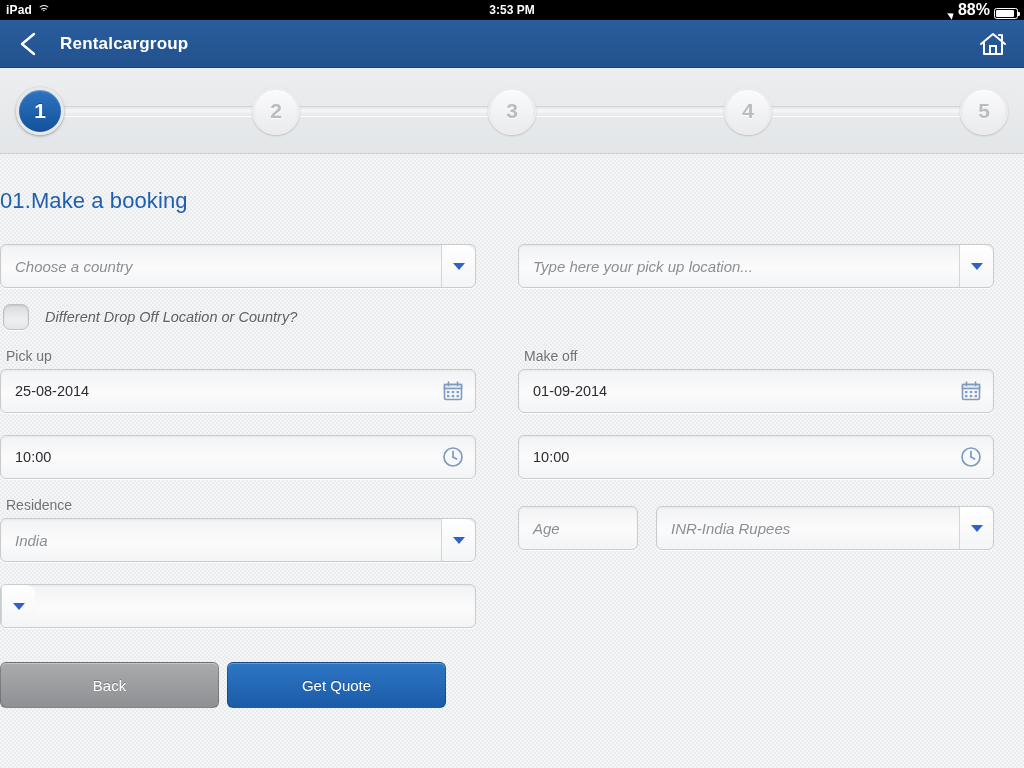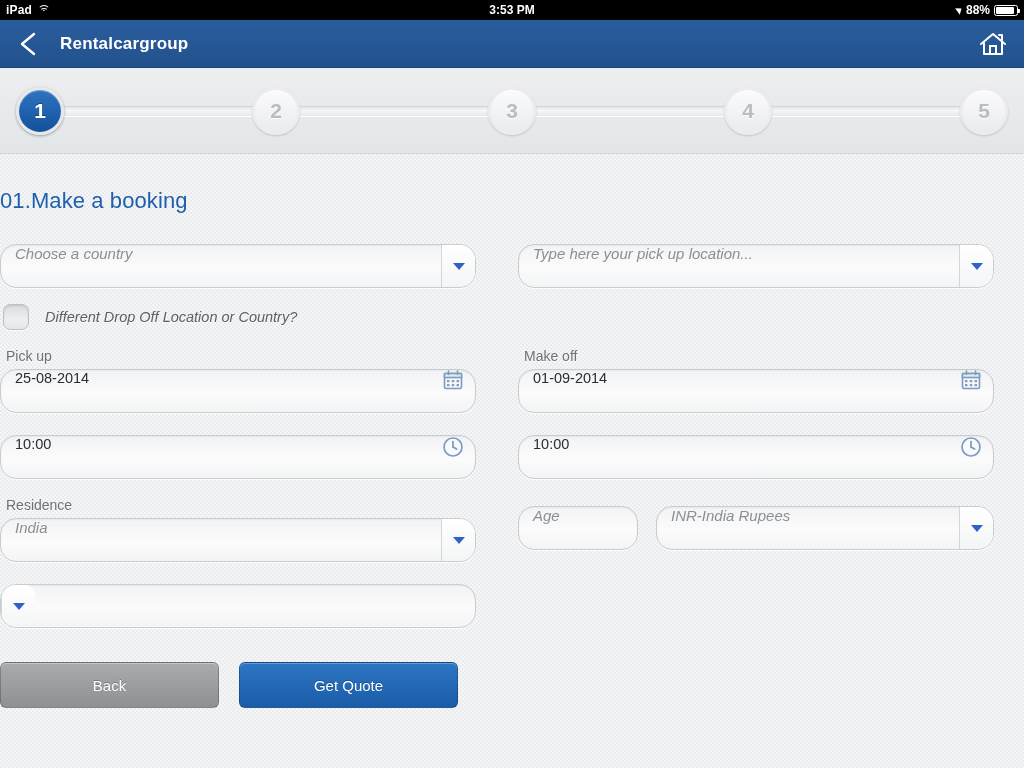--- a/index.html
+++ b/index.html
@@ -47,23 +47,23 @@
   .sb-center {
     position: absolute;
     left: 0; right: 0;
     text-align: center;
     font-size: 12px;
     font-weight: bold;
   }
   .sb-right {
     margin-left: auto;
     display: flex;
-    align-items: center;
+    align-items: flex-end;
     gap: 4px;
-    font-size: 12px;
+    font-size: 16px;
     font-weight: bold;
   }
   .loc-arrow {
     width: 0; height: 0;
     border-left: 5px solid #fff;
     border-top: 4px solid transparent;
     border-bottom: 4px solid transparent;
     transform: rotate(-35deg);
   }
   .battery {
@@ -198,26 +198,26 @@
   .field-label {
     font-size: 14px;
     color: #6d7175;
     margin: 0 0 5px 6px;
     text-shadow: 0 1px 0 rgba(255,255,255,0.85);
   }
 
   
   .ctl {
     height: 44px;
-    border-radius: 16px;
+    border-radius: 6px;
     background: linear-gradient(to bottom, #f2f3f4 0%, #fbfbfc 55%, #f3f4f5 100%);
     border: 1px solid #c9cccf;
     box-shadow: 0 1px 1px rgba(255,255,255,0.9), inset 0 1px 2px rgba(0,0,0,0.05);
     display: flex;
-    align-items: flex-start;
+    align-items: center;
     position: relative;
     overflow: hidden;
   }
   .ctl .val {
     padding-left: 14px;
     font-size: 14.5px;
     color: #2b2d30;
     flex: 1;
     white-space: nowrap;
     overflow: hidden;
@@ -287,21 +287,21 @@
   }
 
   
   .age-row { display: flex; gap: 18px; align-items: center; }
   .age-ctl { width: 120px; }
   .curr-ctl { width: 338px; }
 
   
   .btn-row {
     display: flex;
-    gap: 20px;
+    gap: 8px;
     margin-top: 34px;
   }
   .btn {
     width: 219px;
     height: 46px;
     border-radius: 6px;
     display: flex; align-items: center; justify-content: center;
     font-size: 15px;
     color: #fff;
     cursor: pointer;

